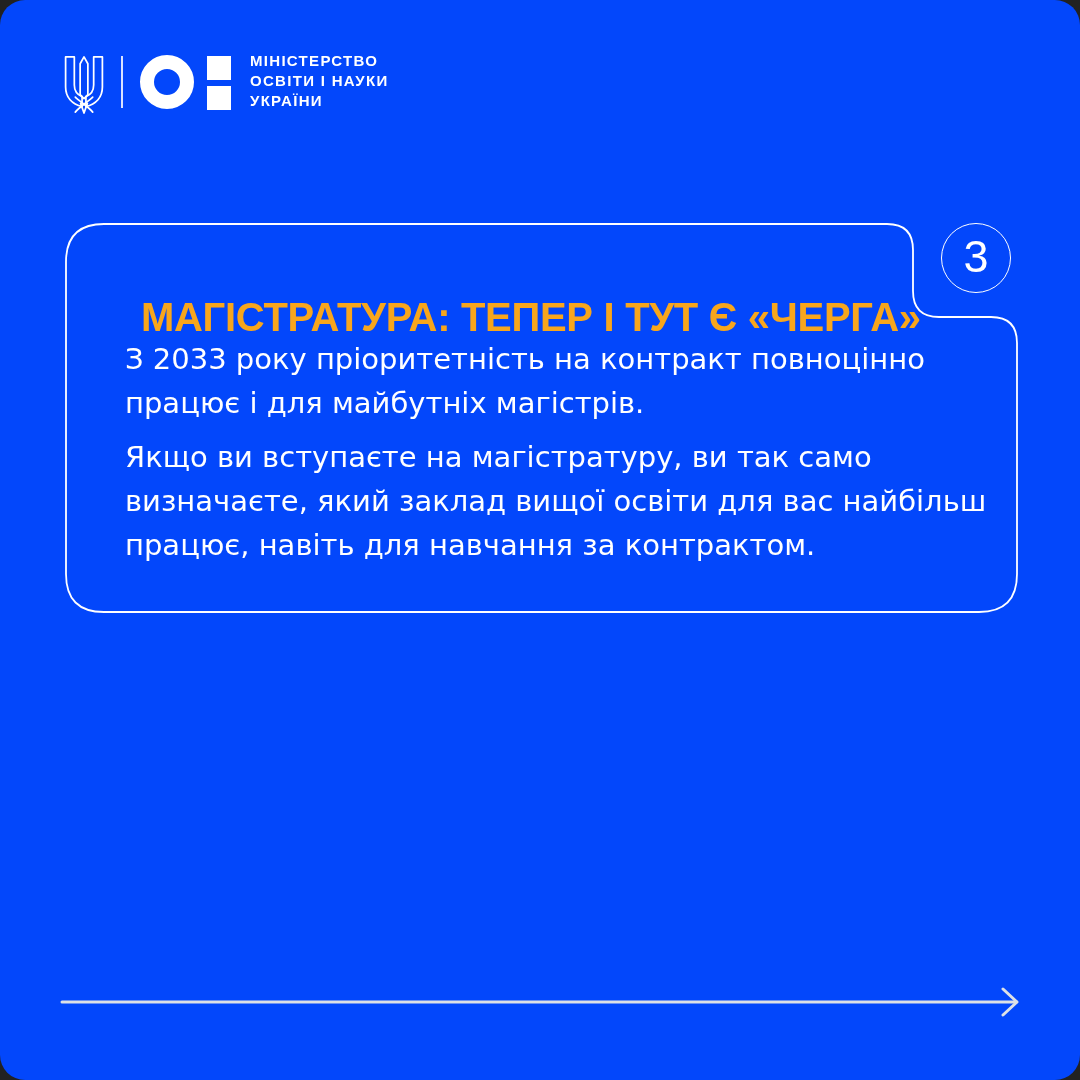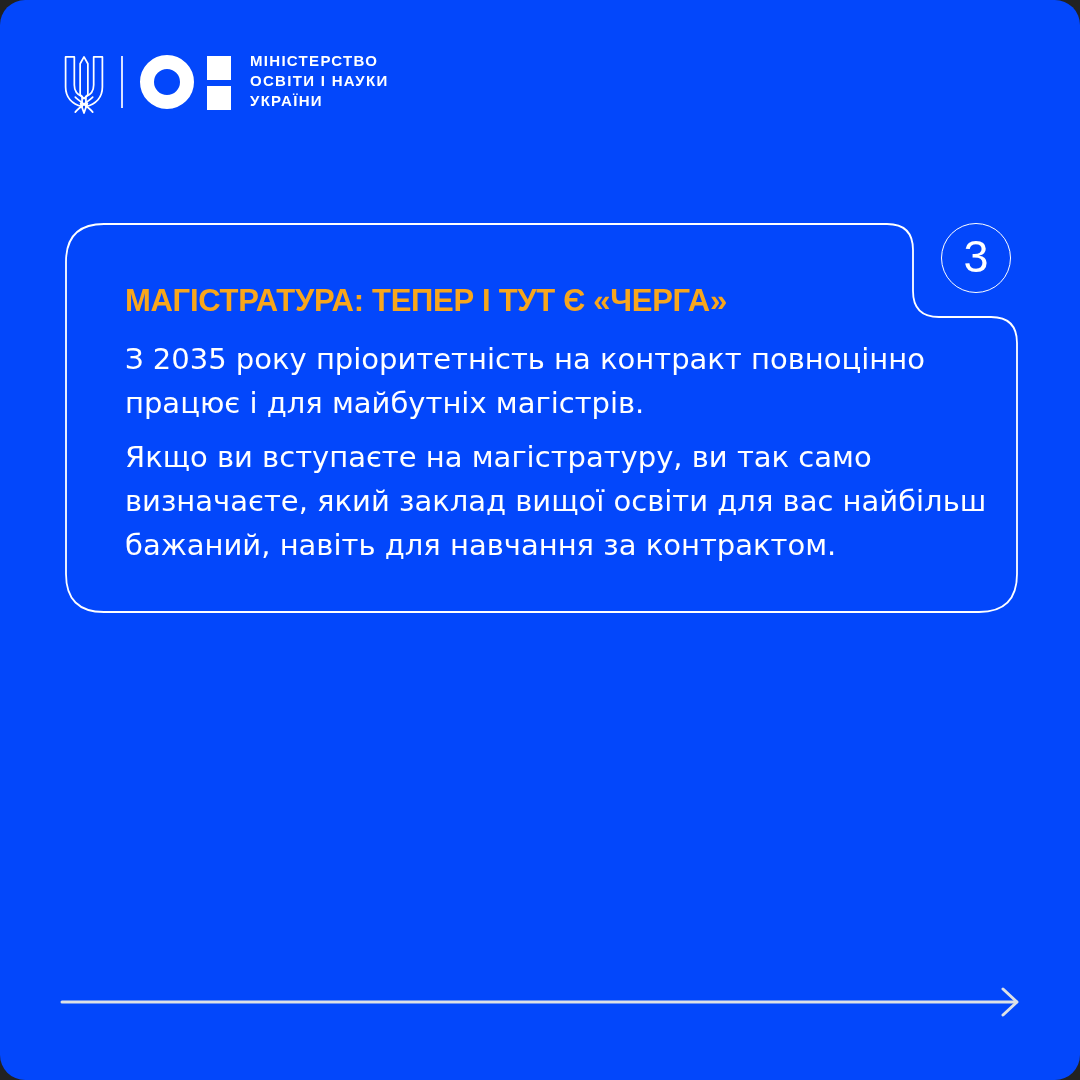--- a/index.html
+++ b/index.html
@@ -40,23 +40,23 @@
   
   .badge{
     position:absolute;left:941px;top:223px;width:70px;height:70px;
     border:1.8px solid var(--white);border-radius:50%;box-sizing:border-box;
     display:flex;align-items:center;justify-content:center;
     color:var(--white);font-size:45px;font-weight:300;line-height:1;
     padding-bottom:3px;
   }
   
   .card-title{
-    position:absolute;left:125px;top:283px;margin:0;
+    position:absolute;left:125px;top:283px;margin:16px;
     color:var(--accent);
-    font-size:31px;font-weight:800;letter-spacing:-.3px;line-height:36px;
+    font-size:40px;font-weight:800;letter-spacing:-.3px;line-height:36px;
     text-transform:uppercase;white-space:nowrap;
   }
   .card-body{
     position:absolute;left:125px;top:337px;width:880px;
     color:var(--white);
     font-family:"DejaVu Sans","Liberation Sans",sans-serif;
     font-size:29px;line-height:44px;font-weight:400;
   }
   .card-body p{margin:0 0 10px 0;}
   .card-body p:last-child{margin-bottom:0;}
@@ -98,22 +98,22 @@
     <path d="M104 224 H887 Q913 224 913 250 V291 Q913 317 939 317 H991 Q1017 317 1017 343 V574 Q1017 612 979 612 H104 Q66 612 66 574 V262 Q66 224 104 224 Z"></path>
   </svg>
 
   <div class="badge">
     <span>3</span>
   </div>
 
   <div>
     <h1 class="card-title">МАГІСТРАТУРА: ТЕПЕР І ТУТ Є «ЧЕРГА»</h1>
     <div class="card-body">
-      <p>З 2035 року пріоритетність на контракт повноцінно працює і для майбутніх магістрів.</p>
-      <p>Якщо ви вступаєте на магістратуру, ви так само визначаєте, який заклад вищої освіти для вас найбільш бажаний, навіть для навчання за контрактом.</p>
+      <p>З 2033 року пріоритетність на контракт повноцінно працює і для майбутніх магістрів.</p>
+      <p>Якщо ви вступаєте на магістратуру, ви так само визначаєте, який заклад вищої освіти для вас найбільш працює, навіть для навчання за контрактом.</p>
     </div>
   </div>
 
   <svg class="arrow-svg" viewBox="0 0 1080 1080">
     <path d="M62 1002 H1015"></path>
     <path d="M1003 989 L1017 1002 L1003 1015"></path>
   </svg>
 
 </div>
 

